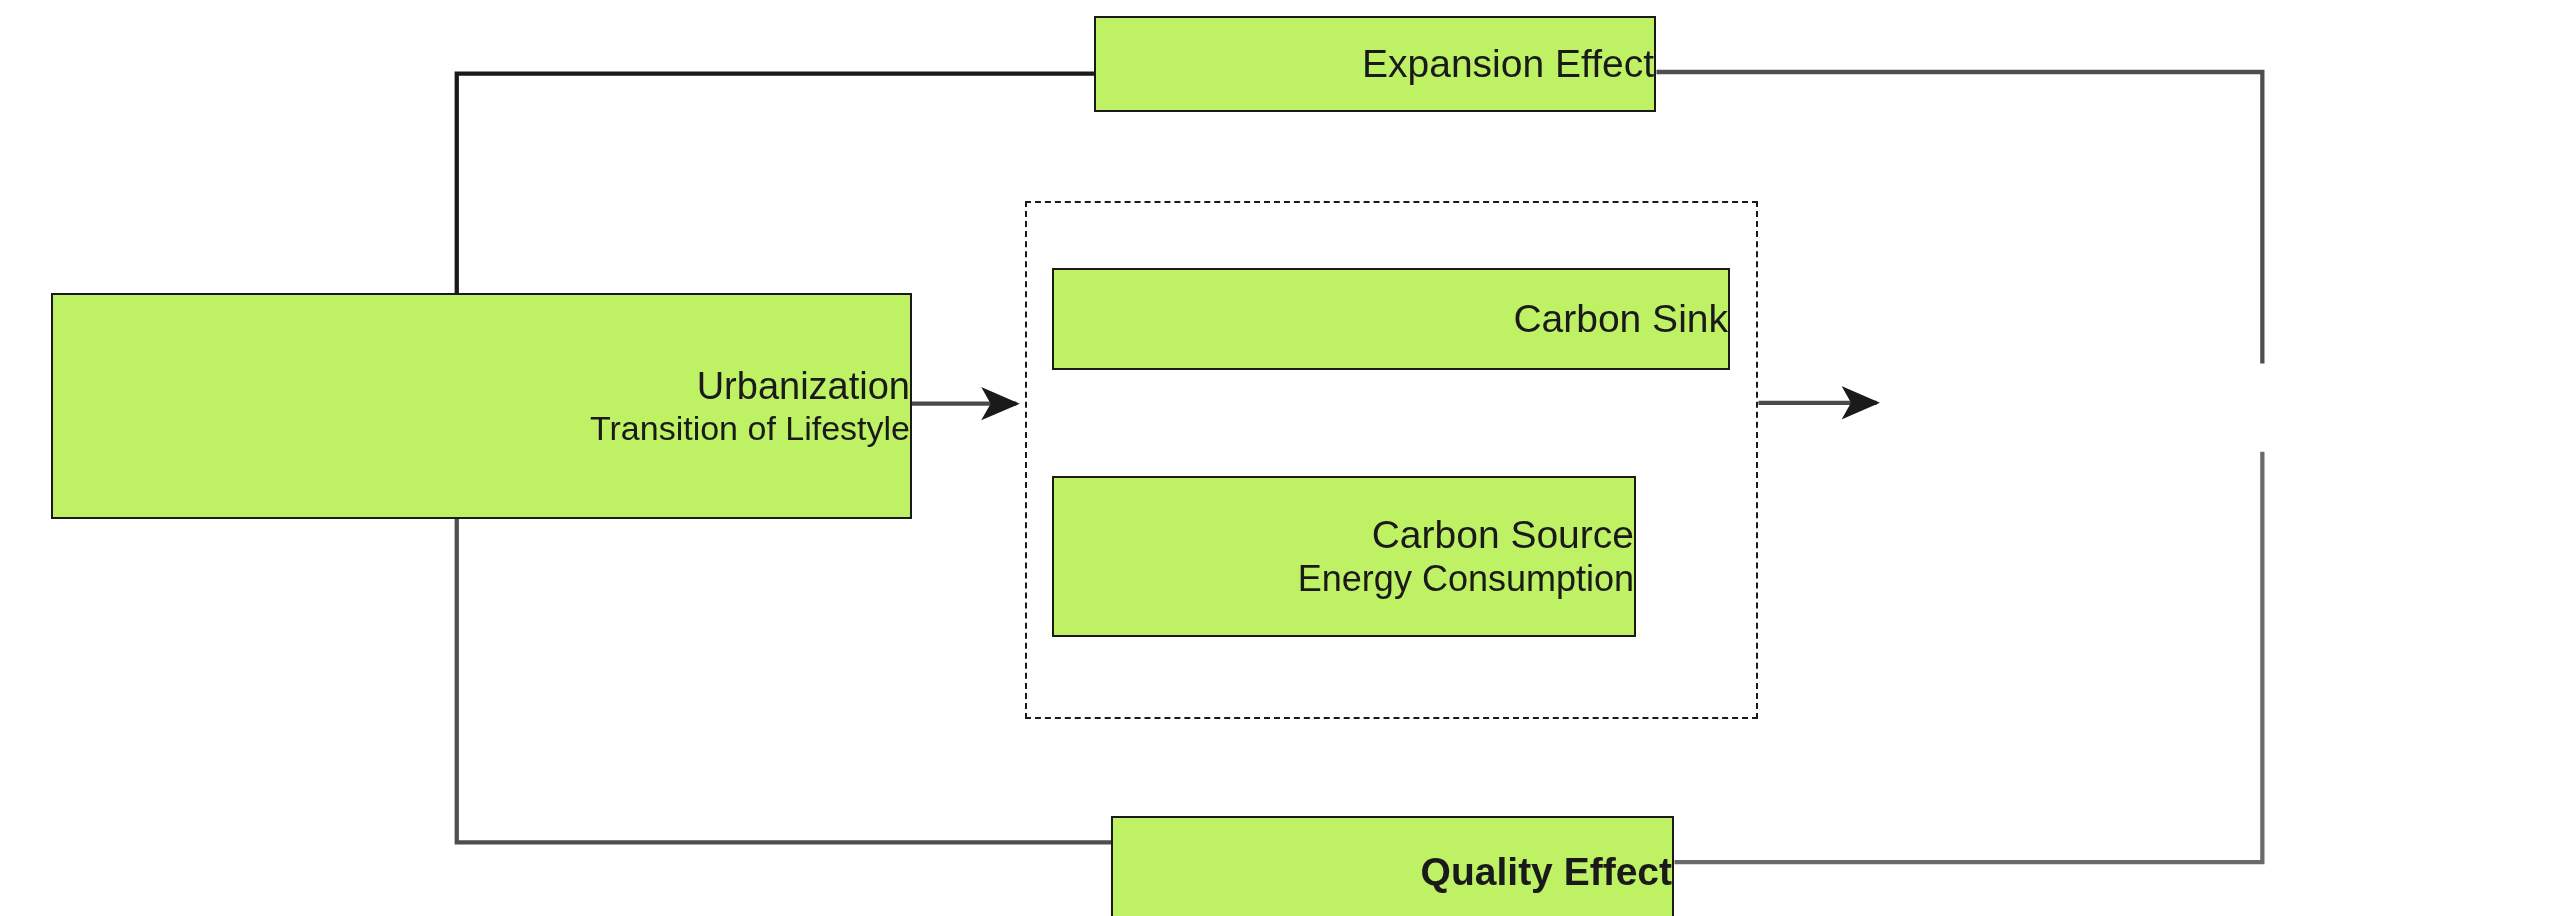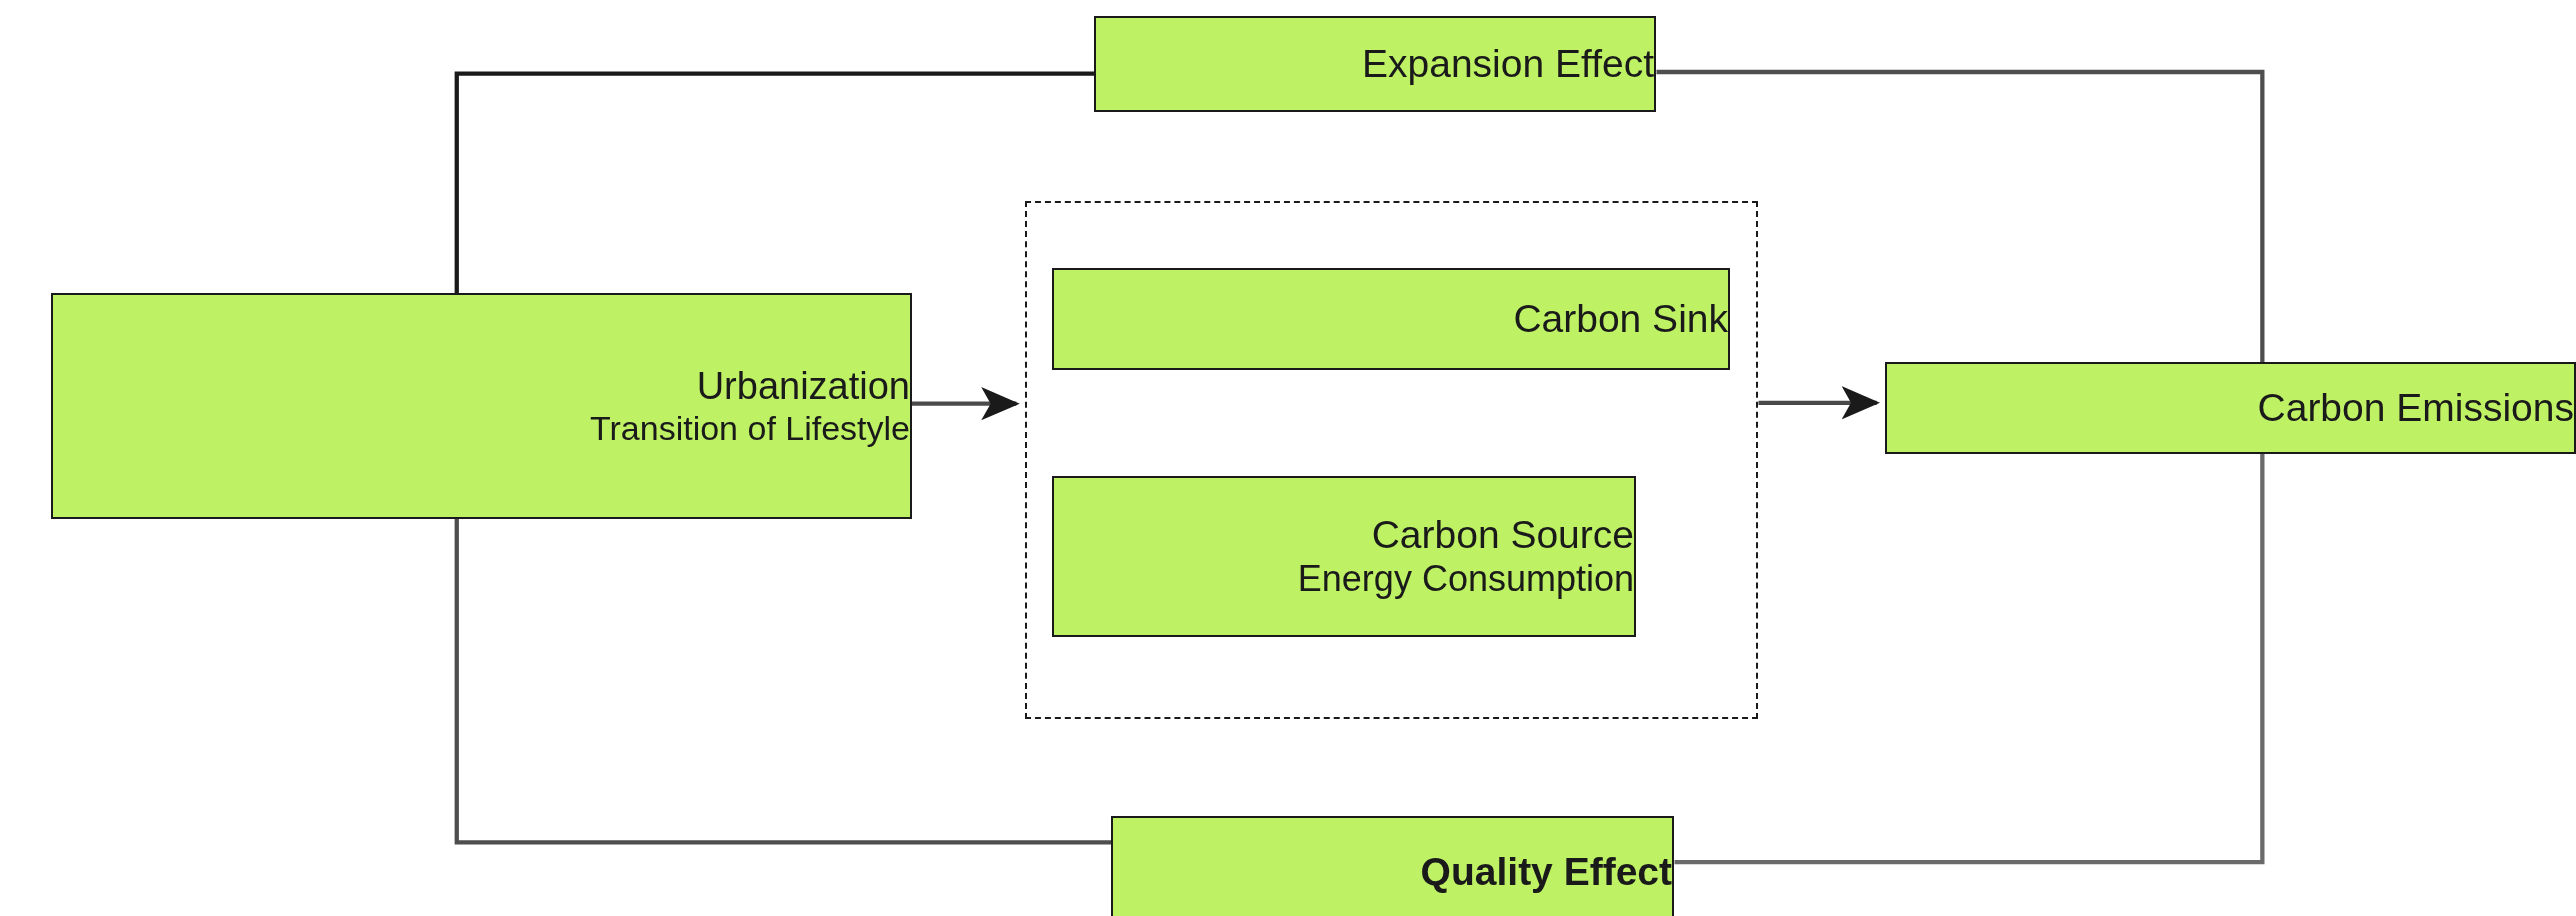--- a/index.html
+++ b/index.html
@@ -159,22 +159,19 @@
 
   <div class="node" id="node-carbon-sink">
     <span class="line-main">Carbon Sink</span>
   </div>
 
   <div class="node" id="node-carbon-source">
     <span class="line-main">Carbon Source</span>
     <span class="line-sub">Energy Consumption</span>
   </div>
 
-  <div class="node" id="node-carbon-emissions">
-    <span class="line-main">Carbon Emissions</span>
-  </div>
 
   <div class="node" id="node-quality">
     <span class="line-main">Quality Effect</span>
   </div>
 
 </div>
 
 
 </body></html>

